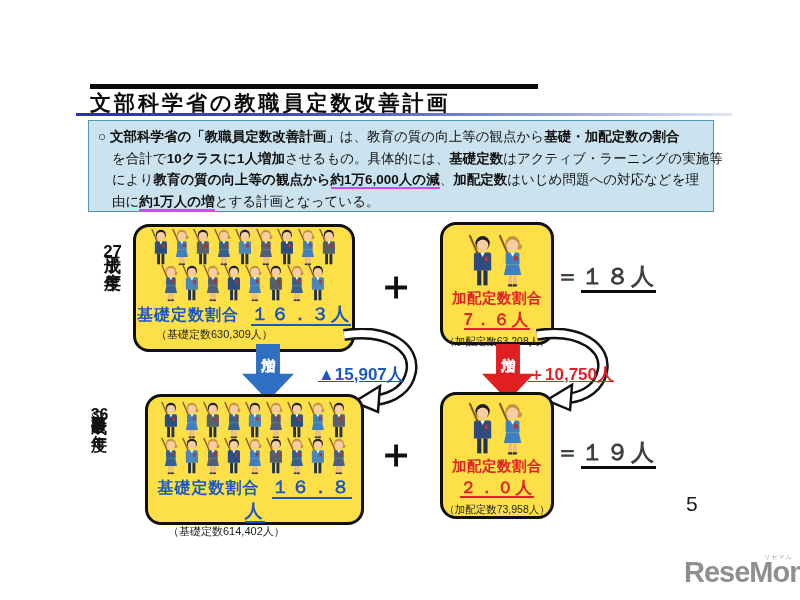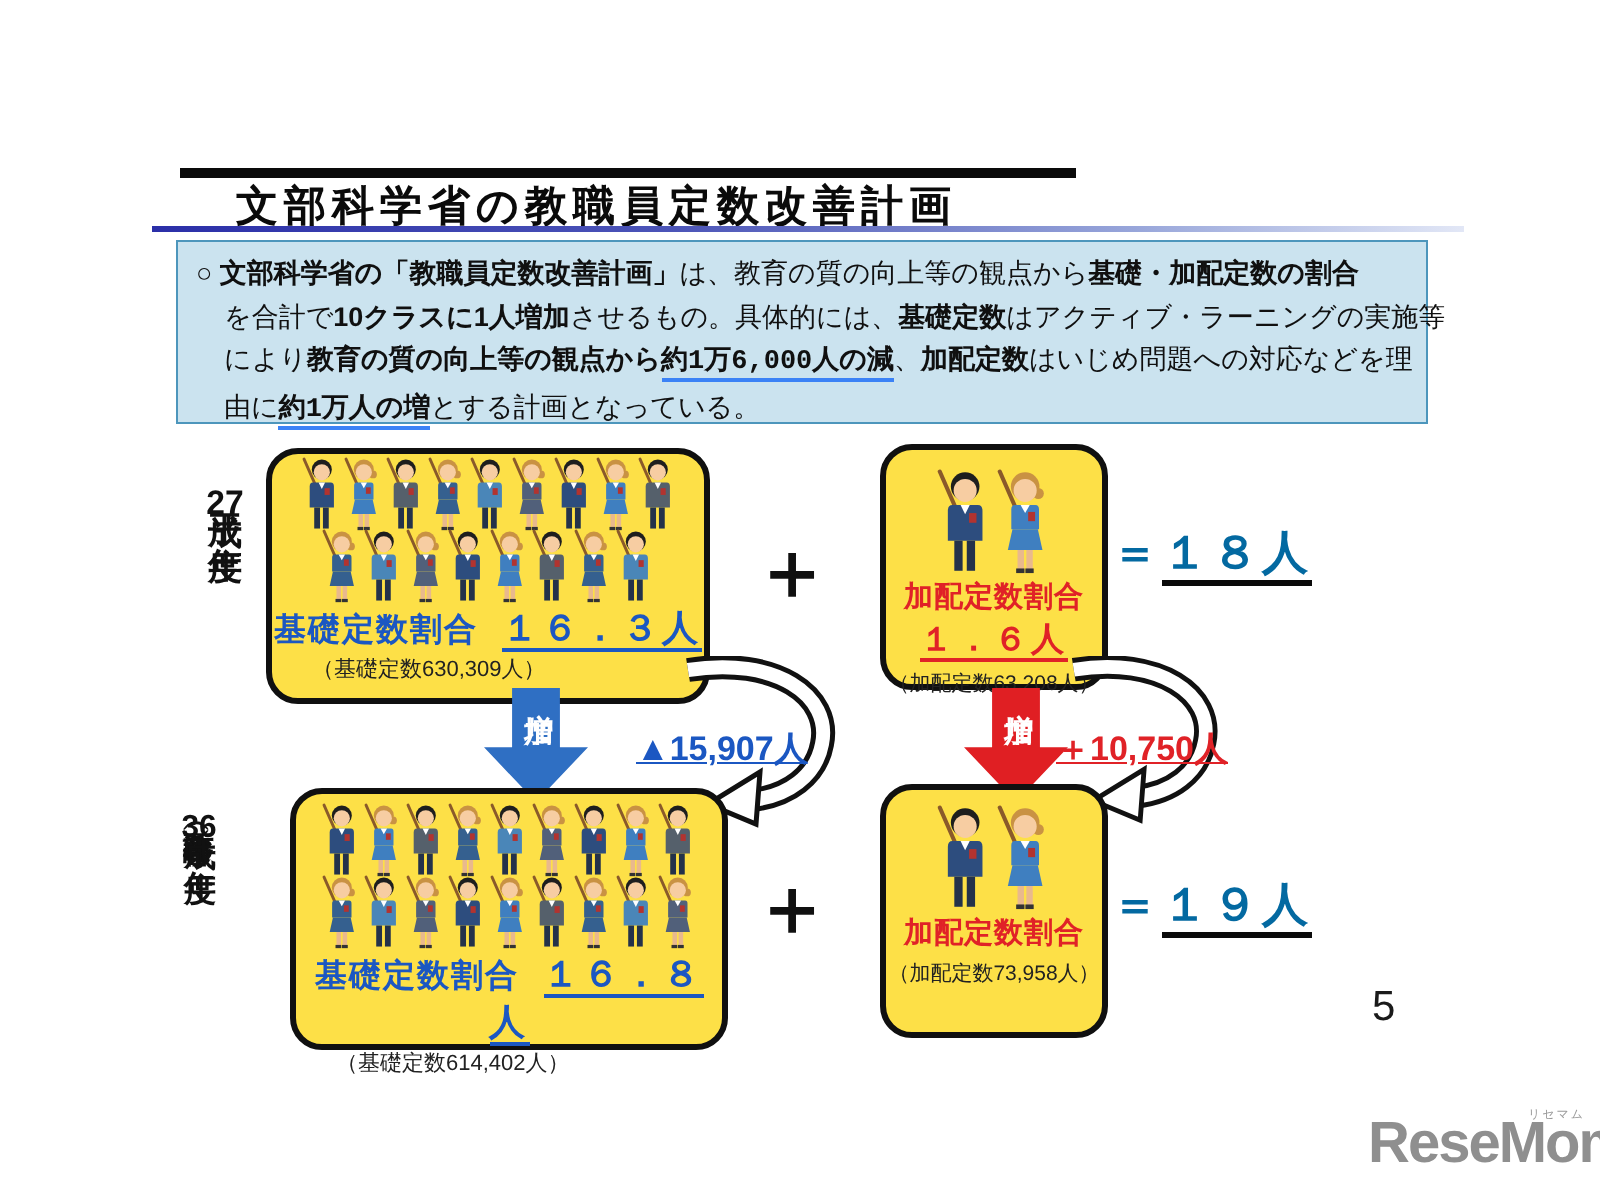--- a/index.html
+++ b/index.html
@@ -2,31 +2,31 @@
 <html><head>
 <meta charset="utf-8">
 <style>
   html,body{margin:0;padding:0;background:#fff;}
   #slide{position:relative;width:800px;height:600px;background:#fff;overflow:hidden;
          font-family:"Liberation Sans","DejaVu Sans",sans-serif;color:#111;}
   .abs{position:absolute;}
 
   
   #title-topbar{left:90px;top:84px;width:448px;height:5px;background:#0a0a0a;}
-  #page-title{left:90px;top:89px;font-size:21px;font-weight:bold;letter-spacing:3px;color:#0a0a0a;white-space:nowrap;margin-left:28px;}
+  #page-title{left:90px;top:89px;font-size:21px;font-weight:bold;letter-spacing:3px;color:#0a0a0a;white-space:nowrap;}
   #title-underline{left:76px;top:113px;width:656px;height:3px;
     background:linear-gradient(to right,#2b2fa8 0%,#4c55b8 40%,#98a6da 75%,#e2e7f6 100%);}
 
   
   #summary-box{left:88px;top:120px;width:606px;height:80px;background:#cbe3ef;
     border:1.5px solid #4d96bc;padding:5px 9px;font-size:13.5px;line-height:21.5px;color:#101010;}
   .sline{white-space:nowrap;}
   .sline.cont{padding-left:14px;}
   .sline .b{font-weight:bold;}
-  .sline .u{border-bottom:2px solid #3b82f6;font-family:Liberation Mono, monospace;}
+  .sline .u{border-bottom:2px solid #d946ef;}
 
   
   .vlabel{writing-mode:vertical-rl;font-weight:bold;color:#111;line-height:22px;}
   #year-top{left:101px;top:243px;height:100px;font-size:17px;}
   #year-bottom{left:88px;top:406px;height:104px;font-size:16px;}
   .tcy{text-combine-upright:all;}
   .vnote{font-size:14px;}
 
   
   .bigbox{border:3px solid #101010;border-radius:16px;background:#fde047;box-sizing:border-box;}
@@ -46,21 +46,21 @@
 
   .extra-label{font-size:14.5px;font-weight:bold;color:#e02227;text-align:center;margin-top:1px;letter-spacing:0.5px;}
   .extra-value{font-size:16.5px;font-weight:bold;color:#e02227;text-align:center;margin-top:1px;}
   .extra-value span{border-bottom:2.5px solid #e02227;letter-spacing:2px;}
   .extra-sub{font-size:10.5px;color:#222;text-align:center;margin-top:4px;}
 
   .plus{font-size:40px;font-weight:bold;color:#101010;}
   #plus-top{left:376px;top:258px;}
   #plus-bottom{left:376px;top:426px;}
 
-  .equals{font-size:23px;font-weight:bold;color:#0369a1;letter-spacing:2px;white-space:nowrap;}
+  .equals{font-size:23px;font-weight:bold;color:#404040;letter-spacing:2px;white-space:nowrap;}
   .equals .u{border-bottom:3px solid #0a0a0a;padding-bottom:1px;}
   #eq-top{left:556px;top:261px;}
   #eq-bottom{left:556px;top:437px;}
 
   
   .down-arrow{width:52px;height:57px;display:flex;justify-content:center;
     clip-path:polygon(27% 0,73% 0,73% 52%,100% 52%,50% 100%,0 52%,27% 52%);}
   .down-arrow .txt{writing-mode:vertical-rl;color:#fff;font-weight:bold;font-size:14.5px;
     letter-spacing:1px;margin-top:1px;}
   #arrow-blue{left:242px;top:344px;background:#2f6fc3;}
@@ -348,21 +348,21 @@
       <rect x="14.8" y="20.5" width="3" height="4" fill="#b2332f"></rect>
       <polygon points="8,28 19,28 21,37 6,37" fill="#3f7fc0"></polygon>
       <rect x="10.2" y="37" width="2.8" height="8.5" fill="#e9b98d"></rect>
       <rect x="14" y="37" width="2.8" height="8.5" fill="#e9b98d"></rect>
       <rect x="9.6" y="45" width="3.6" height="2" fill="#333"></rect>
       <rect x="13.6" y="45" width="3.6" height="2" fill="#333"></rect>
   </svg>
         </div>
       </div>
     <div class="extra-label">加配定数割合</div>
-    <div class="extra-value"><span>１．６人</span></div>
+    <div class="extra-value"><span>7．６人</span></div>
     <div class="extra-sub">（加配定数63,208人）</div>
   </div>
 
   <div class="abs equals" id="eq-top">
     <span>＝</span><span class="u">１８人</span>
   </div>
 
   <svg class="abs" id="curve-left" width="92" height="88" viewBox="0 0 92 88">
     <path d="M8,7 C52,0 80,20 75,44 C72,60 58,70 40,72" fill="none" stroke="#111" stroke-width="12"></path>
     <path d="M8,7 C52,0 80,20 75,44 C72,60 58,70 40,72" fill="none" stroke="#fff" stroke-width="7"></path>
@@ -652,20 +652,21 @@
       <rect x="14.8" y="20.5" width="3" height="4" fill="#b2332f"></rect>
       <polygon points="8,28 19,28 21,37 6,37" fill="#3f7fc0"></polygon>
       <rect x="10.2" y="37" width="2.8" height="8.5" fill="#e9b98d"></rect>
       <rect x="14" y="37" width="2.8" height="8.5" fill="#e9b98d"></rect>
       <rect x="9.6" y="45" width="3.6" height="2" fill="#333"></rect>
       <rect x="13.6" y="45" width="3.6" height="2" fill="#333"></rect>
   </svg>
         </div>
       </div>
     <div class="extra-label">加配定数割合</div>
+    <div class="extra-value"><span>２．０人</span></div>
     <div class="extra-sub">（加配定数73,958人）</div>
   </div>
 
   <div class="abs equals" id="eq-bottom">
     <span>＝</span><span class="u">１９人</span>
   </div>
 
   <div class="abs" id="page-number">5</div>
   <div class="abs" id="logo">ReseMom.</div>
   <div class="abs" id="logo-ruby">リセマム</div>

